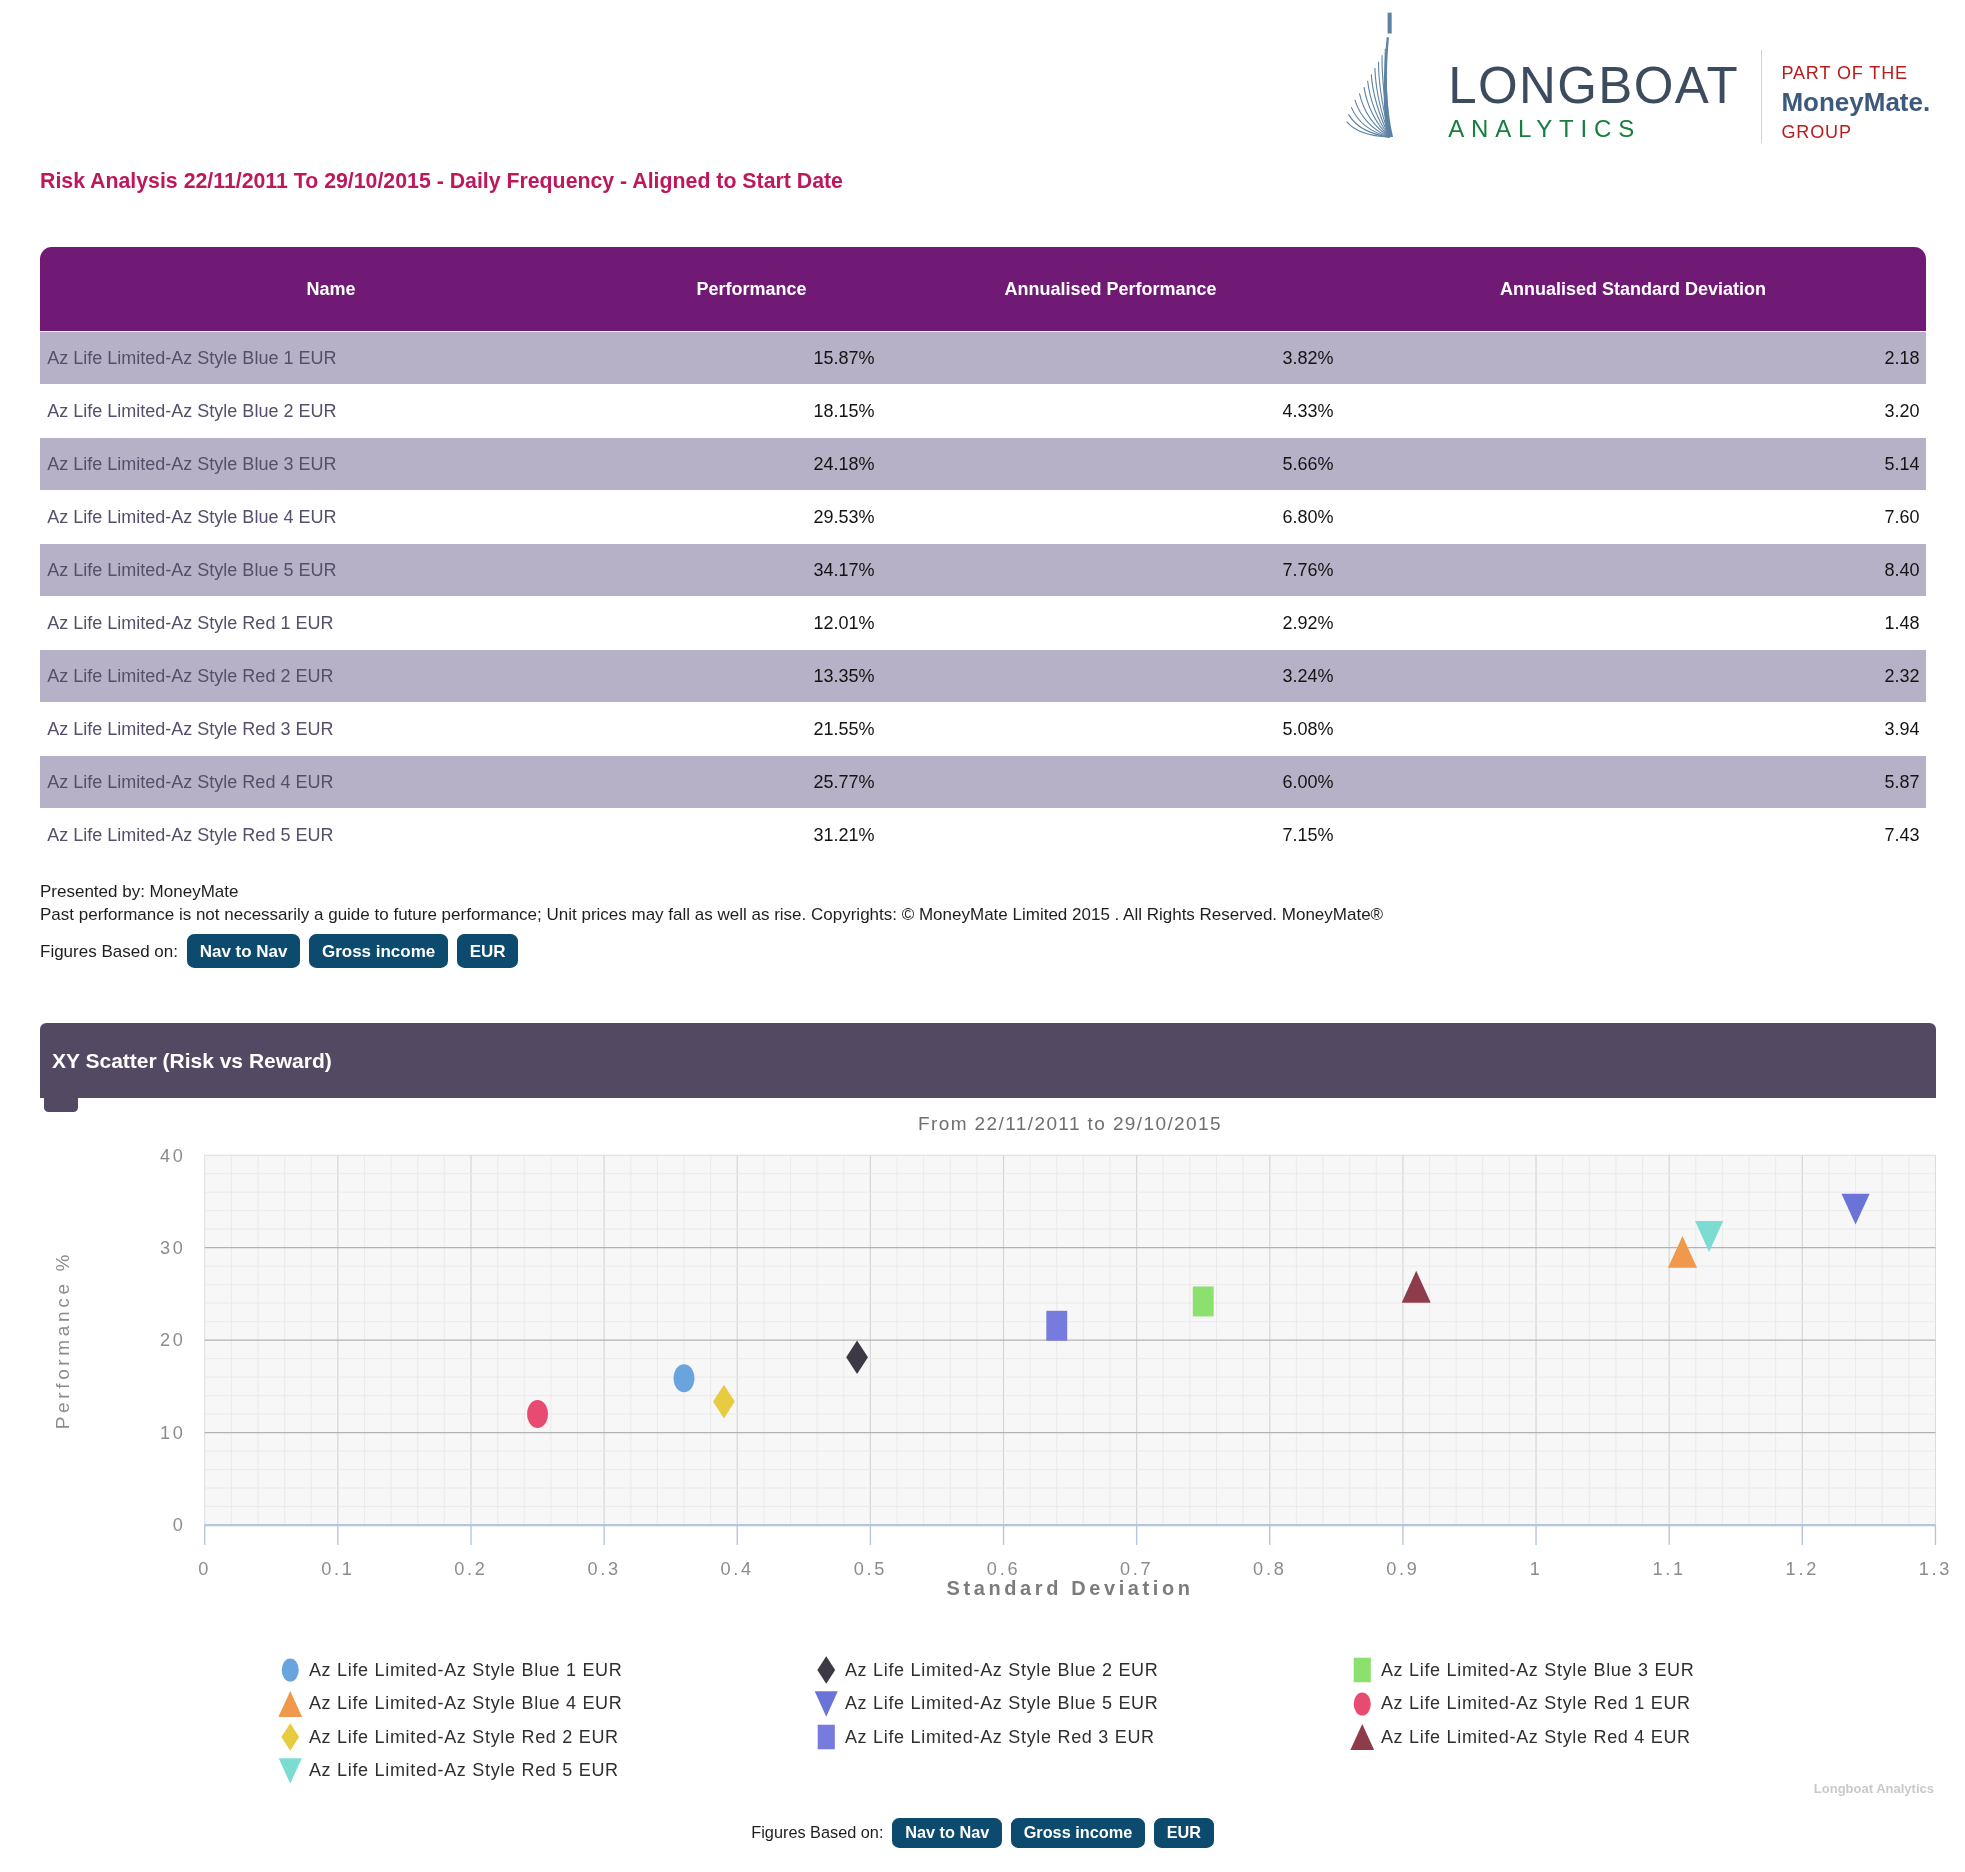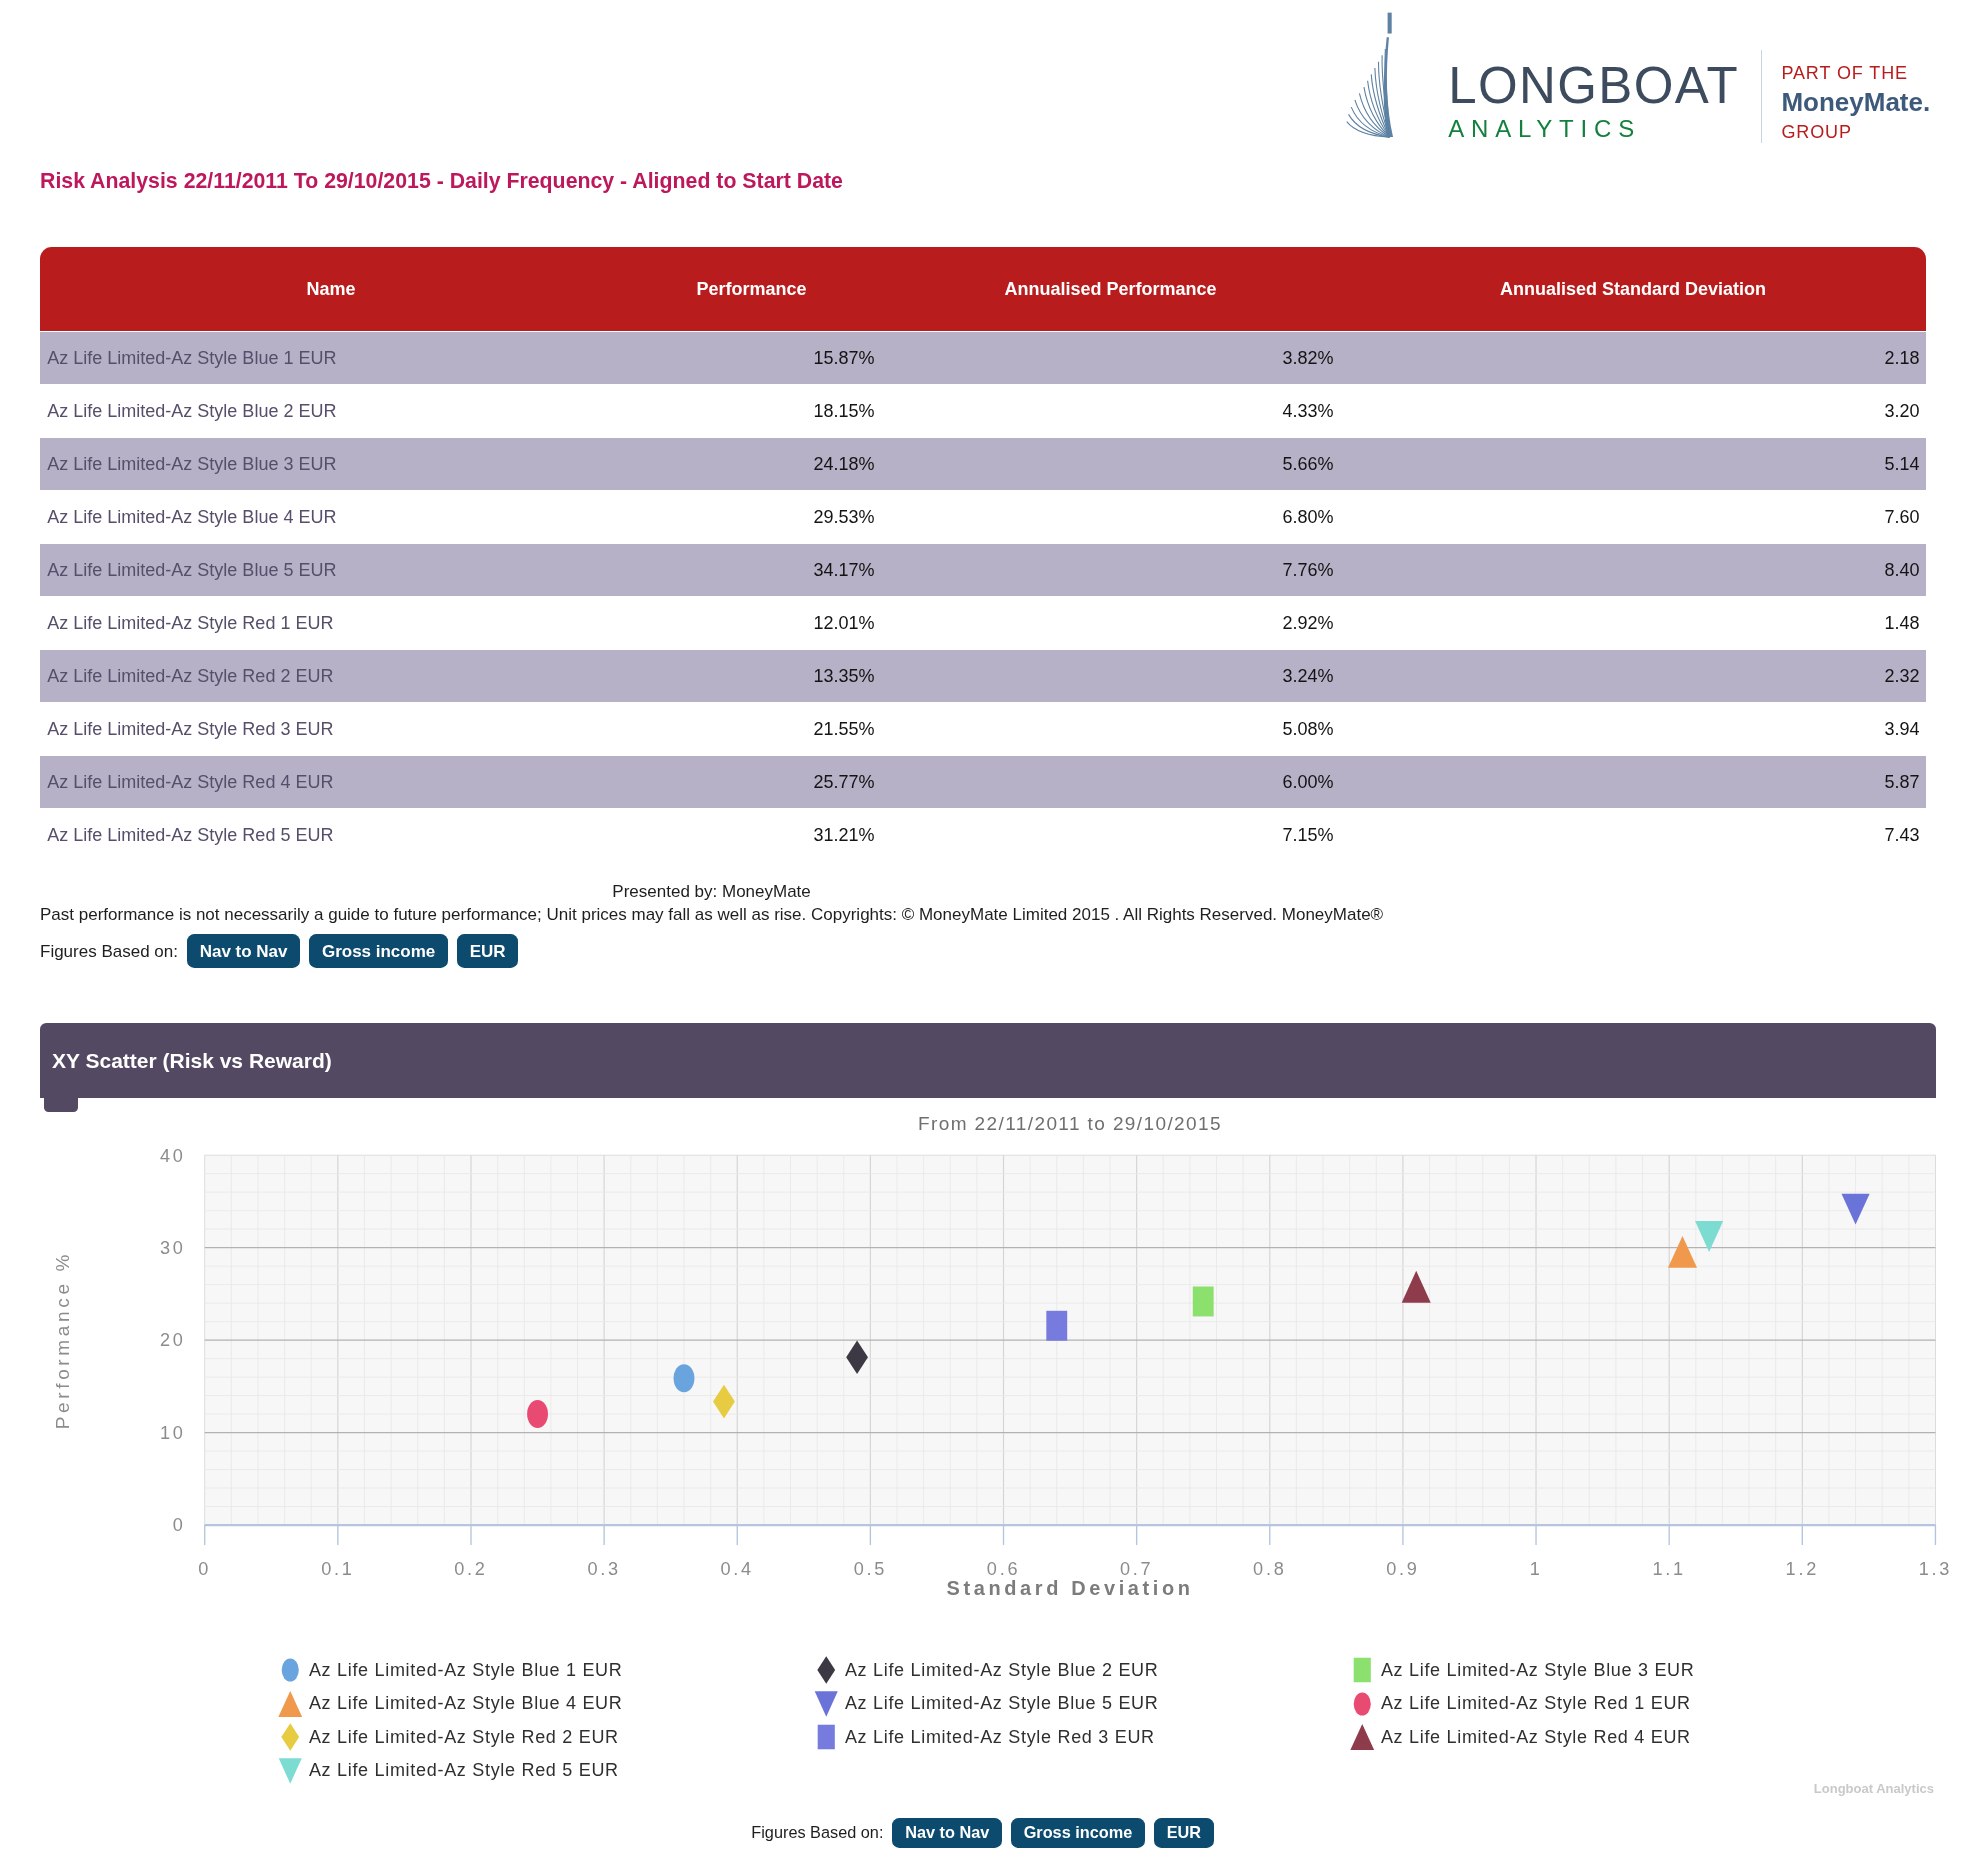--- a/index.html
+++ b/index.html
@@ -18,31 +18,31 @@
 
   
   .report-title{position:absolute;left:40px;top:169px;font-size:21.3px;font-weight:bold;color:#be185d;}
 
   
   .risk-table{position:absolute;left:40px;top:247px;width:1885px;border-collapse:collapse;table-layout:fixed;}
   .risk-table col.c-name{width:582px;}
   .risk-table col.c-perf{width:259px;}
   .risk-table col.c-ann{width:459px;}
   .risk-table col.c-std{width:586px;}
-  .risk-table th{background:#b91c1c;color:#fff;font-size:18px;font-weight:bold;height:82px;text-align:center;vertical-align:middle;}
+  .risk-table th{background:#701a75;color:#fff;font-size:18px;font-weight:bold;height:82px;text-align:center;vertical-align:middle;}
   .risk-table th:first-child{border-radius:11.8px 0 0 0;}
   .risk-table th:last-child{border-radius:0 11.8px 0 0;}
   .risk-table tbody tr{height:53px;background:#fff;border-top:1.8px solid #fff;}
   .risk-table tbody tr:nth-child(odd){background:#b6b1c7;}
   .risk-table td{font-size:18px;vertical-align:middle;}
   .risk-table td.name{color:#564e6a;text-align:left;padding-left:7.3px;}
   .risk-table td.num{color:#141414;text-align:right;padding-right:6.4px;}
 
   
-  .present-block{position:absolute;left:40px;top:880px;font-size:17px;color:#1e1e1e;line-height:1.38;text-align:center;}
+  .present-block{position:absolute;left:40px;top:880px;font-size:17px;color:#1e1e1e;line-height:1.38;}
   .fbo-row{display:flex;align-items:center;gap:9px;margin-top:7.3px;}
   .pill{background:#0c4a6e;color:#fff;font-weight:bold;font-size:17px;padding:5.4px 12.7px;border-radius:7.3px;display:inline-block;}
 
   
   .section-bar{position:absolute;left:40px;top:1023px;width:1896px;height:75px;background:#544963;border-radius:6.4px 6.4px 0 0;display:flex;align-items:center;}
   .section-bar .bar-label{color:#fff;font-size:21px;font-weight:bold;padding-left:12px;}
   .bar-tab{position:absolute;left:44px;top:1098px;width:34px;height:13.6px;background:#544963;border-radius:0 0 4.5px 4.5px;}
   .chart-title{position:absolute;left:204px;top:1113px;width:1732px;text-align:center;font-size:19px;color:#6f6f6f;letter-spacing:1.4px;}
   #chart-svg{position:absolute;left:0;top:1103px;}
 

